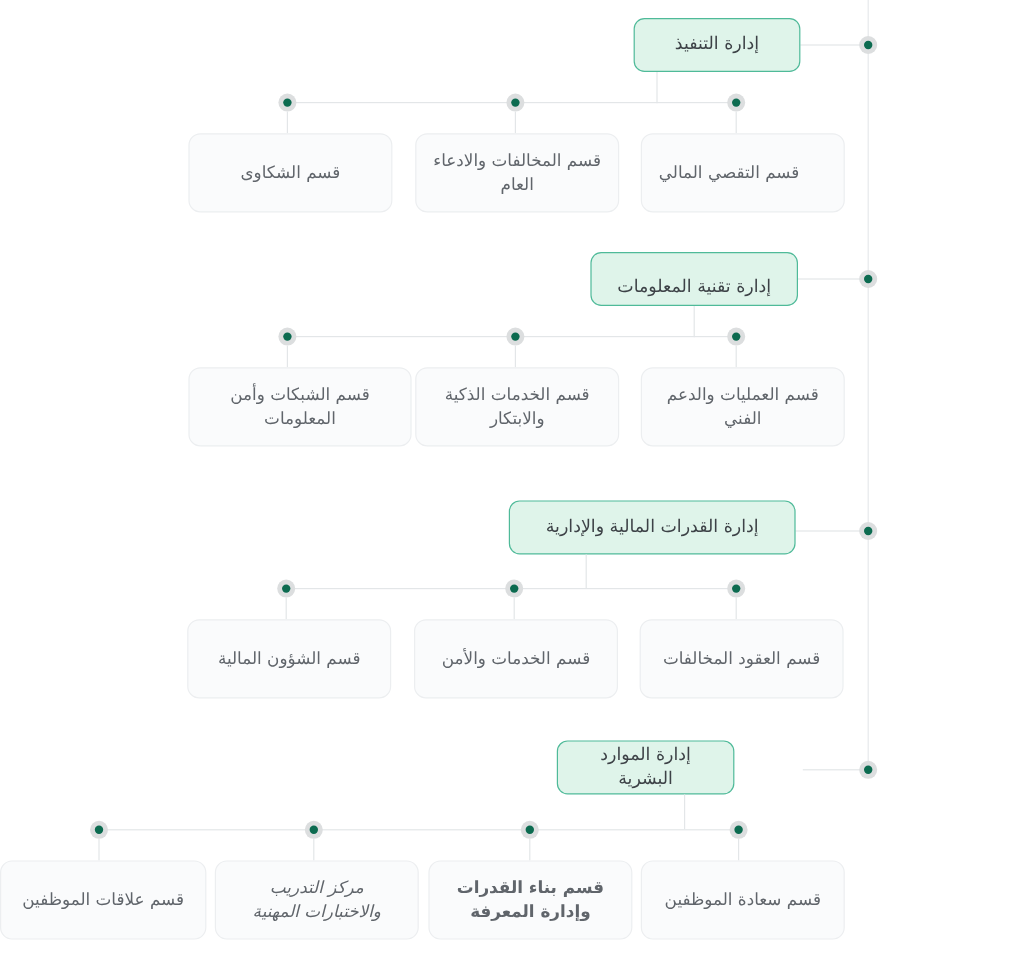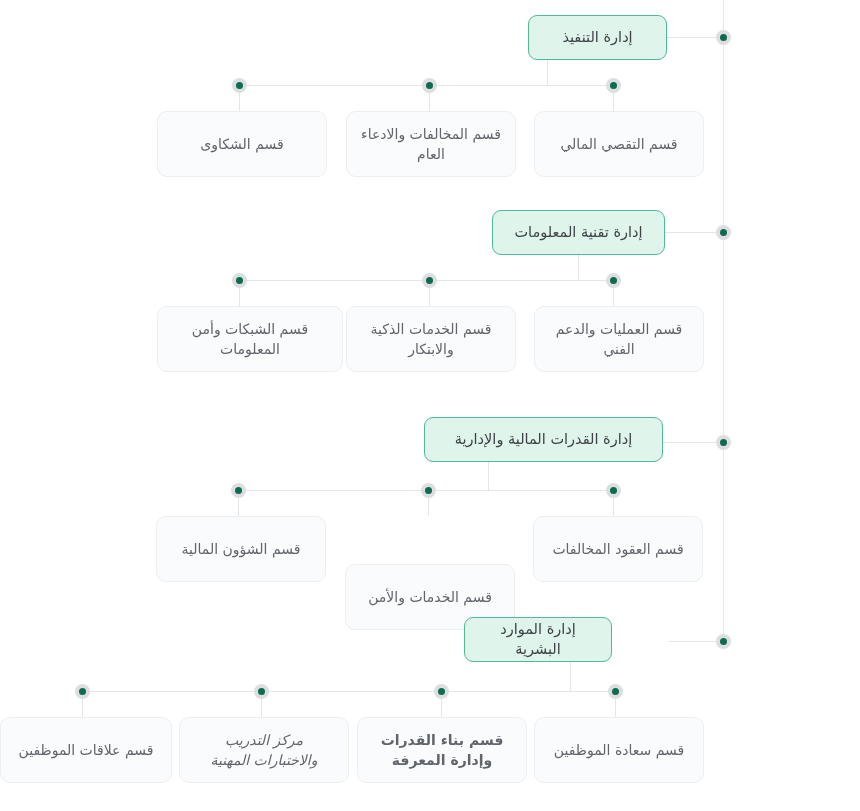--- a/index.html
+++ b/index.html
@@ -108,34 +108,34 @@
   <div class="hline" style="left:240px; top:85px; width:374px;"></div>
 
   <div class="node-dot" style="left:606px; top:78px;"></div>
   <div class="node-dot" style="left:422px; top:78px;"></div>
   <div class="node-dot" style="left:232px; top:78px;"></div>
 
   <div class="vline" style="left:613px; top:93px; height:18px;"></div>
   <div class="vline" style="left:429px; top:93px; height:18px;"></div>
   <div class="vline" style="left:239px; top:93px; height:18px;"></div>
 
-  <div class="unit-box" style="left:534px; top:111px; width:170px;">
+  <div class="unit-box" style="left:534px; top:111px; width:170px;justify-content:flex-end;">
     <span>قسم التقصي المالي</span>
   </div>
   <div class="unit-box" style="left:346px; top:111px; width:170px;">
     <span>قسم المخالفات والادعاء العام</span>
   </div>
   <div class="unit-box" style="left:157px; top:111px; width:170px;">
     <span>قسم الشكاوى</span>
   </div>
 
   <div class="hline" style="left:665px; top:232px; width:59px;"></div>
   <div class="node-dot" style="left:716px; top:225px;"></div>
 
-  <div class="dept-box" style="left:492px; top:210px; width:173px;">
+  <div class="dept-box" style="left:492px; top:210px; width:173px;align-items:flex-end;">
     <span>إدارة تقنية المعلومات</span>
   </div>
 
   <div class="vline" style="left:578px; top:255px; height:26px;"></div>
   <div class="hline" style="left:240px; top:280px; width:374px;"></div>
 
   <div class="node-dot" style="left:606px; top:273px;"></div>
   <div class="node-dot" style="left:422px; top:273px;"></div>
   <div class="node-dot" style="left:232px; top:273px;"></div>
 
@@ -167,21 +167,21 @@
   <div class="node-dot" style="left:421px; top:483px;"></div>
   <div class="node-dot" style="left:231px; top:483px;"></div>
 
   <div class="vline" style="left:613px; top:498px; height:18px;"></div>
   <div class="vline" style="left:428px; top:498px; height:18px;"></div>
   <div class="vline" style="left:238px; top:498px; height:18px;"></div>
 
   <div class="unit-box" style="left:533px; top:516px; width:170px;">
     <span>قسم العقود المخالفات</span>
   </div>
-  <div class="unit-box" style="left:345px; top:516px; width:170px;margin-top:48px;">
+  <div class="unit-box" style="left:345px; top:516px; width:170px;">
     <span>قسم الخدمات والأمن</span>
   </div>
   <div class="unit-box" style="left:156px; top:516px; width:170px;">
     <span>قسم  الشؤون المالية</span>
   </div>
 
   <div class="hline" style="left:669px; top:641px; width:55px;"></div>
   <div class="node-dot" style="left:716px; top:634px;"></div>
 
   <div class="dept-box" style="left:464px; top:617px; width:148px;">

